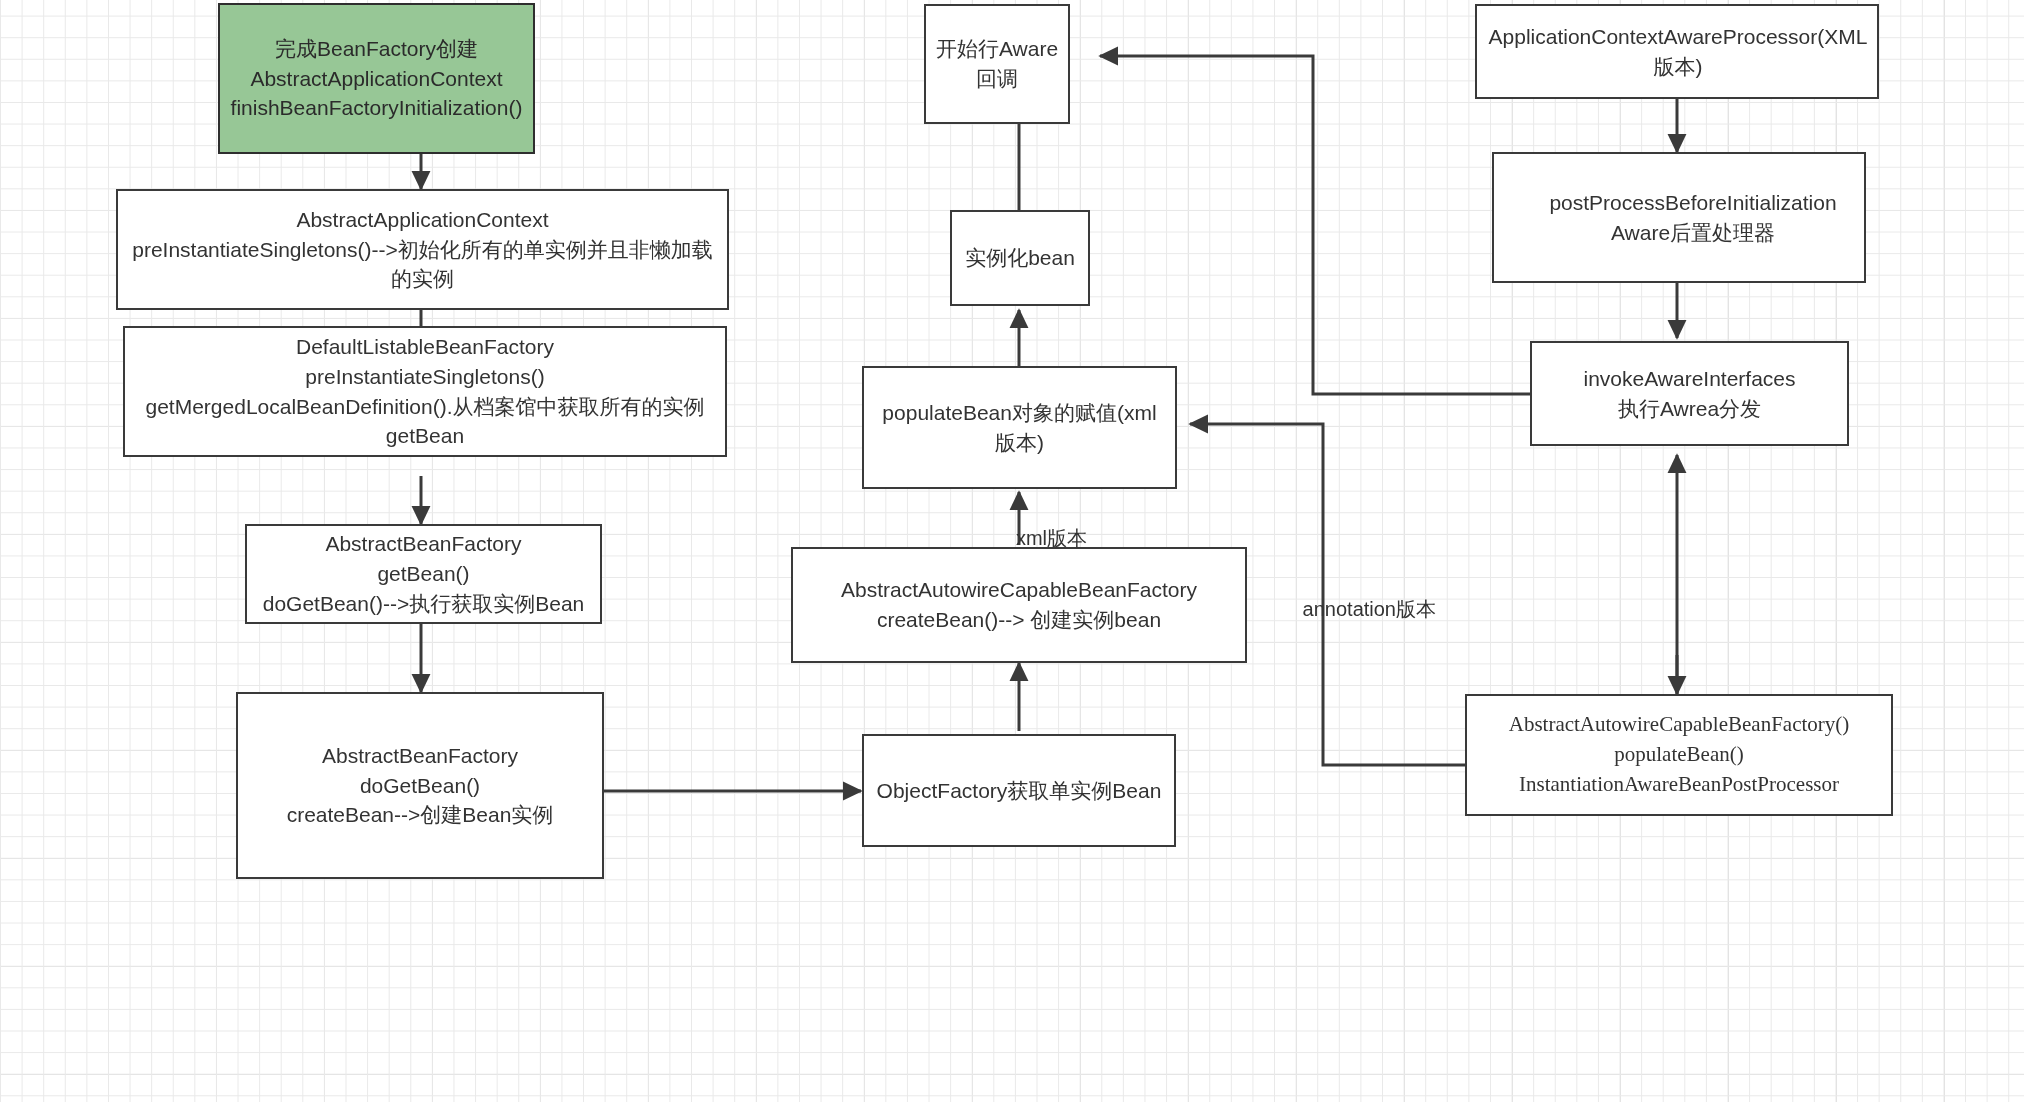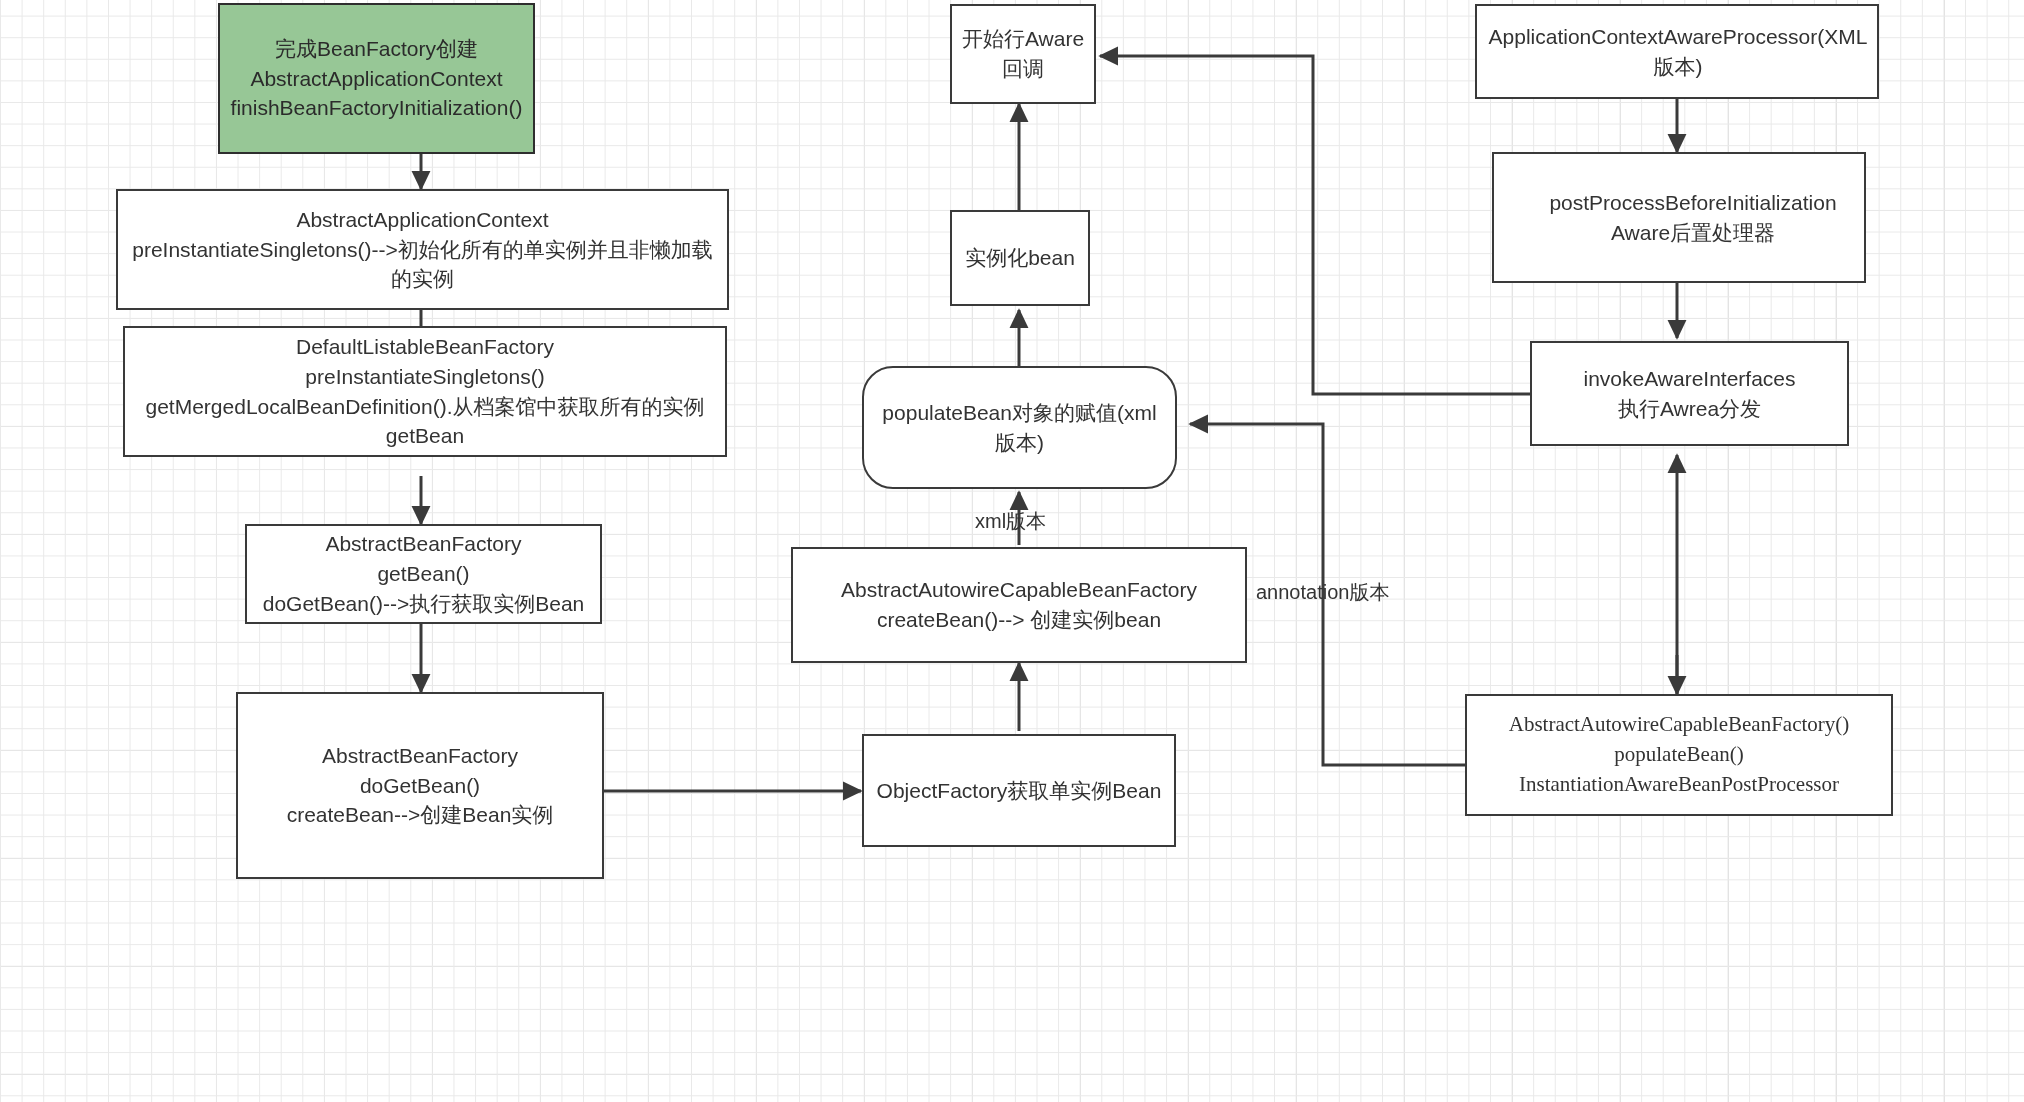--- a/index.html
+++ b/index.html
@@ -55,21 +55,22 @@
     border-color: #2e2e2e;
     color: #2b2b2b;
   }
   .edge-label {
     position: absolute;
     color: #333333;
     font-size: 20px;
     line-height: 1.2;
     background: transparent;
     white-space: nowrap;
-    text-align: left;
+    text-align: right;
+    margin-top: 17px;
   }
 </style>
 </head>
 <body>
 
 <div id="canvas">
 
   <svg id="edges" viewBox="0 0 2024 1102" width="2024" height="1102">
     <defs>
       <marker id="arrow" viewBox="0 0 12 12" refX="10.5" refY="6" markerWidth="7" markerHeight="7" orient="auto-start-reverse">
@@ -123,26 +124,26 @@
 getBean</div>
 
   <div class="node" style="left:245px; top:524px; width:357px; height:100px;">AbstractBeanFactory
 getBean()
 doGetBean()--&gt;执行获取实例Bean</div>
 
   <div class="node" style="left:236px; top:692px; width:368px; height:187px;">AbstractBeanFactory
 doGetBean()
 createBean--&gt;创建Bean实例</div>
 
-  <div class="node" style="left:950px; top:4px; width:146px; height:100px;">开始行Aware
+  <div class="node" style="left:924px; top:4px; width:146px; height:120px;">开始行Aware
 回调</div>
 
   <div class="node" style="left:950px; top:210px; width:140px; height:96px;">实例化bean</div>
 
-  <div class="node" style="left:862px; top:366px; width:315px; height:123px;border-radius:31px;">populateBean对象的赋值(xml版本)</div>
+  <div class="node" style="left:862px; top:366px; width:315px; height:123px;">populateBean对象的赋值(xml版本)</div>
 
   <div class="node" style="left:791px; top:547px; width:456px; height:116px;">AbstractAutowireCapableBeanFactory
 createBean()--&gt; 创建实例bean</div>
 
   <div class="node" style="left:862px; top:734px; width:314px; height:113px;">ObjectFactory获取单实例Bean</div>
 
   <div class="node" style="left:1475px; top:4px; width:404px; height:95px;padding-left:10px;">ApplicationContextAwareProcessor(XML版本)</div>
 
   <div class="node" style="left:1492px; top:152px; width:374px; height:131px;padding-left:36px;">postProcessBeforeInitialization
 Aware后置处理器</div>

